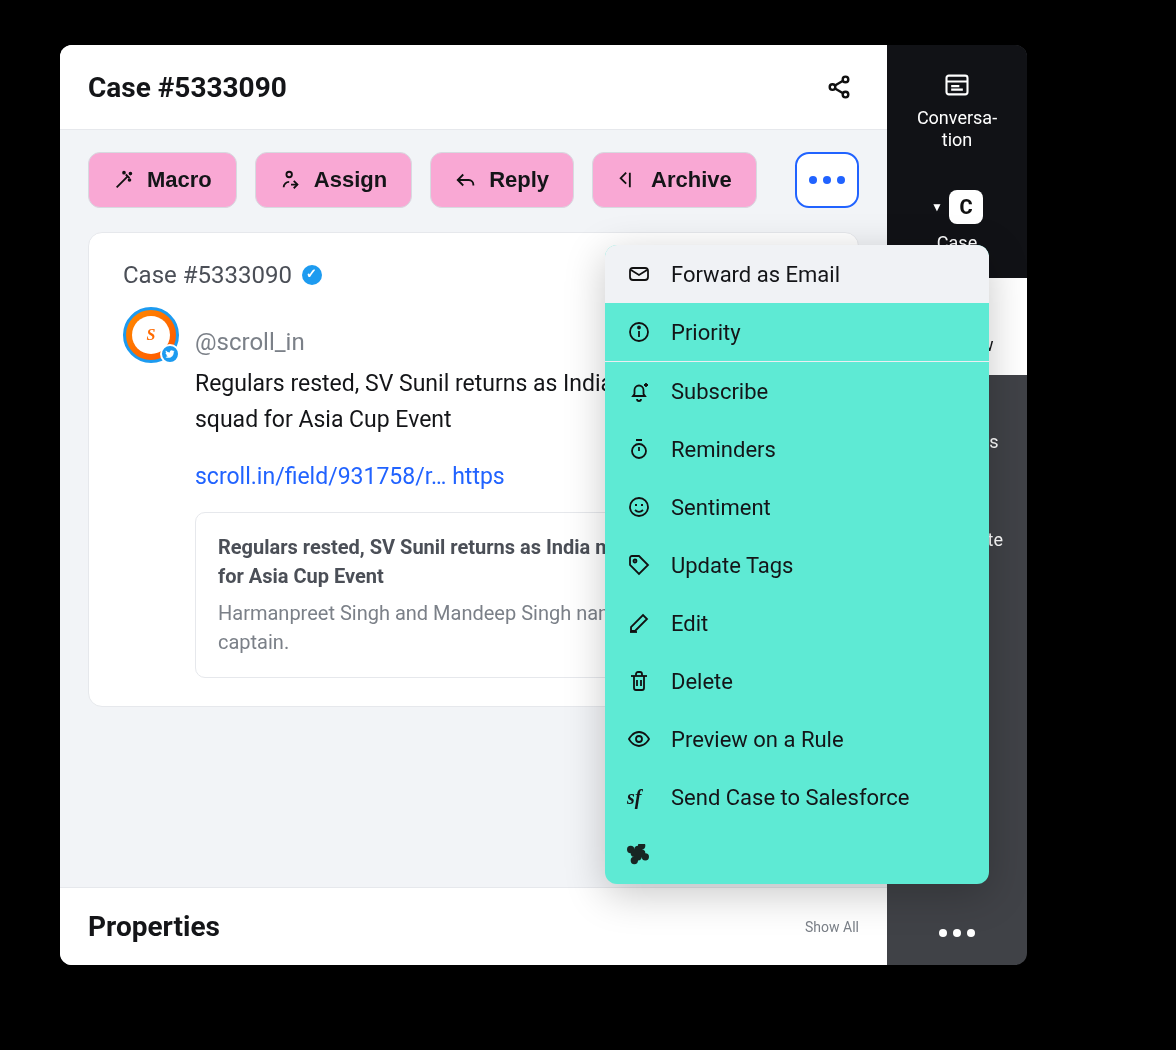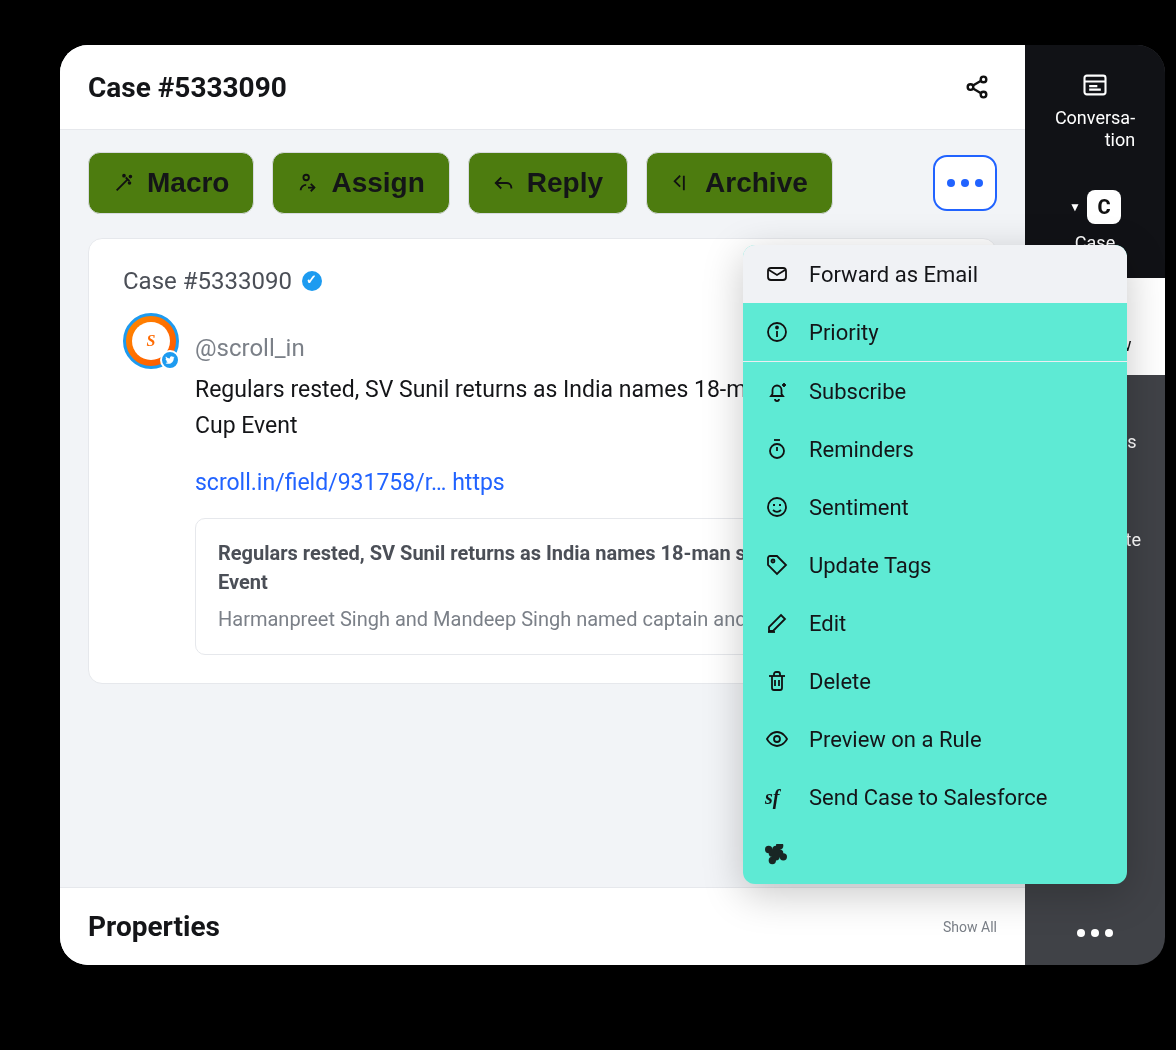--- a/index.html
+++ b/index.html
@@ -8,23 +8,23 @@
     font-family: -apple-system, BlinkMacSystemFont, "Segoe UI", Roboto, Helvetica, Arial, sans-serif;
     width: 1176px;
     height: 1050px;
     overflow: hidden;
     position: relative;
   }
   .app-frame {
     position: absolute;
     left: 60px;
     top: 45px;
-    width: 1105px;
+    width: 967px;
     height: 920px;
-    border-radius: 28px;
+    border-radius: 12px;
     overflow: hidden;
     display: flex;
     box-shadow: 0 10px 40px rgba(0,0,0,.4);
   }
   .main-col {
     flex: 1;
     background: #f2f4f7;
     display: flex;
     flex-direction: column;
     overflow: hidden;
@@ -59,25 +59,25 @@
   }
   
   .toolbar {
     display: flex;
     gap: 18px;
     padding: 22px 28px;
     align-items: center;
   }
   .toolbar-spacer { flex: 1; }
   .btn {
-    background: #4d7c0f;
+    background: #f9a8d4;
     border: 1.5px solid #d7dae0;
     border-radius: 12px;
     padding: 14px 24px;
-    font-size: 28px;
+    font-size: 22px;
     font-weight: 700;
     color: #141518;
     display: inline-flex;
     align-items: center;
     gap: 12px;
     cursor: pointer;
   }
   .btn .icon { display:inline-flex; }
   .more-btn {
     background: #fff;
@@ -177,21 +177,21 @@
     border-top:1px solid #e6e8ec;
     padding: 22px 28px;
     display:flex; align-items:center;
   }
   .properties-title { font-size:28px; font-weight:700; color:#141518;}
   .properties-spacer{flex:1;}
   .showall { font-size:14px; color:#7b8088; cursor:pointer;}
   
   .side-item {
     display:flex; flex-direction:column; align-items:center; justify-content:center;
-    gap:8px; padding:20px 4px; text-align:right;
+    gap:8px; padding:20px 4px; text-align:center;
     cursor:pointer;
   }
   .side-top { background:#111216; padding-top:22px; padding-bottom:18px;}
   .side-active { background:#fff; color:#141518;}
   .side-active .side-label{ color:#141518;}
   .side-label { font-size:18px; line-height:1.2;}
   .side-icon { width:28px;height:28px; display:flex;align-items:center;justify-content:center;}
   .side-case-badge{
     width:34px;height:34px;border-radius:8px;background:#fff;color:#111;
     font-weight:800; display:flex;align-items:center;justify-content:center; font-size:20px;

